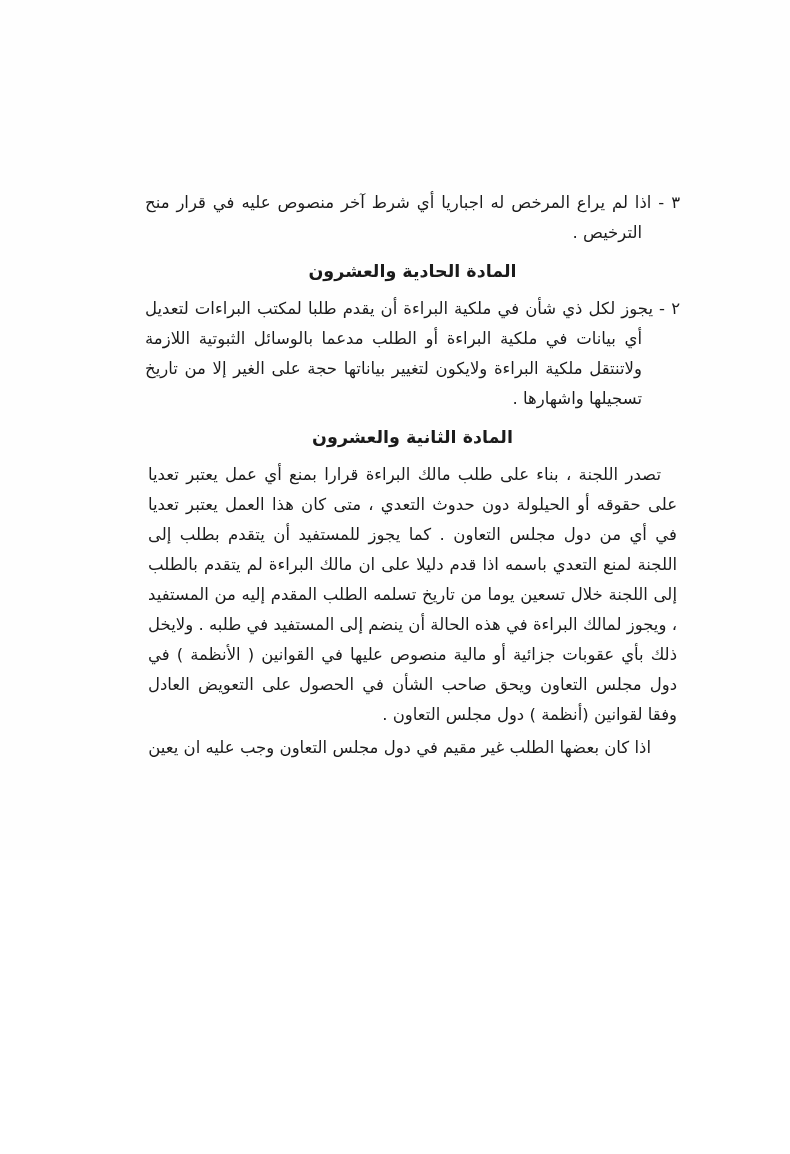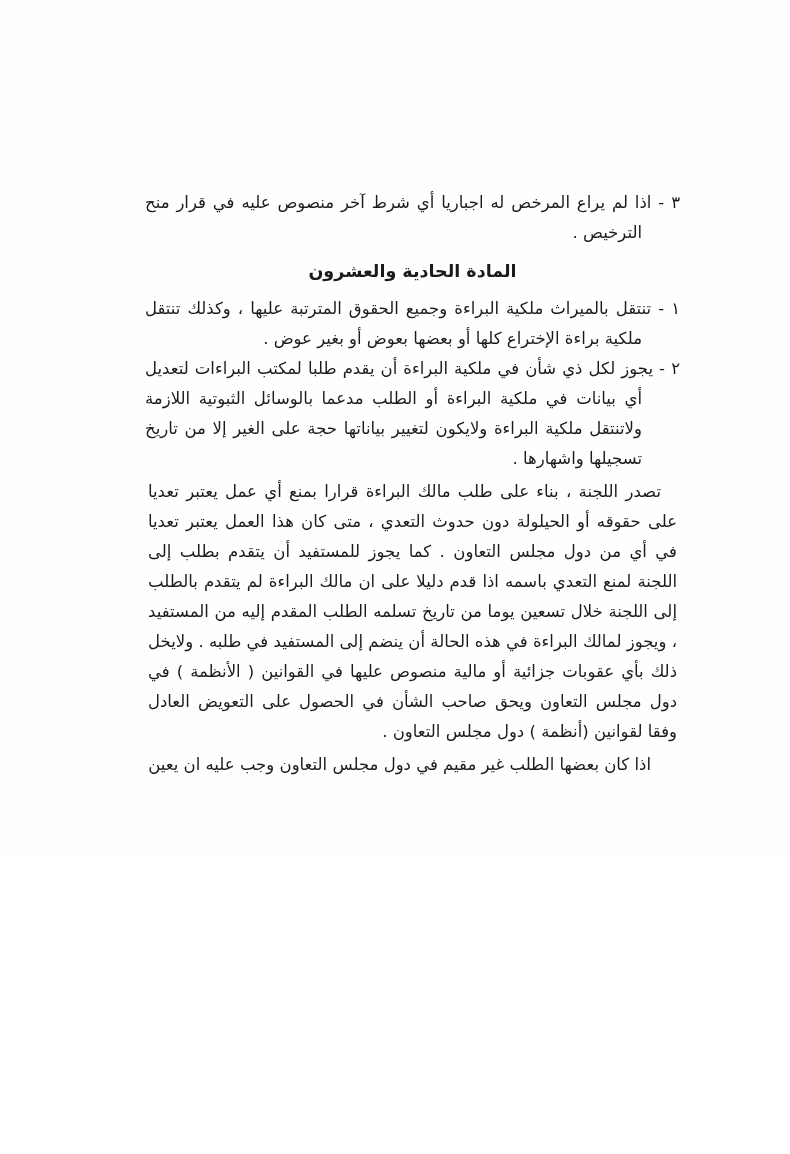--- a/index.html
+++ b/index.html
@@ -77,24 +77,24 @@
 </head>
 <body>
 
 <div class="page">
   <div class="content">
 
     <p class="numbered-item item-3"><span class="item-num">٣ -</span> <span>اذا لم يراع المرخص له اجباريا أي شرط آخر منصوص عليه في قرار منح الترخيص .</span></p>
 
     <h2 class="article-heading h-21">المادة الحادية والعشرون</h2>
 
-    <p class="numbered-item item-1"><span class="item-num">١ -</span> <span>تنتقل بالميراث ملكية البراءة وجميع الحقوق المترتبة عليها ، وكذلك تنتقل ملكية براءة الإختراع كلها أو بعضها بعوض أو بغير عوض .</span></p>
 
     <p class="numbered-item item-2"><span class="item-num">٢ -</span> <span>يجوز لكل ذي شأن في ملكية البراءة أن يقدم طلبا لمكتب البراءات لتعديل أي بيانات في ملكية البراءة أو الطلب مدعما بالوسائل الثبوتية اللازمة ولاتنتقل ملكية البراءة ولايكون لتغيير بياناتها حجة على الغير إلا من تاريخ تسجيلها واشهارها .</span></p>
 
+    <h2 class="article-heading h-22">المادة الثانية والعشرون</h2>
 
     <p class="body-par par-22">تصدر اللجنة ، بناء على طلب مالك البراءة قرارا بمنع أي عمل يعتبر تعديا على حقوقه أو الحيلولة دون حدوث التعدي ، متى كان هذا العمل يعتبر تعديا في أي من دول مجلس التعاون . كما يجوز للمستفيد أن يتقدم بطلب إلى اللجنة لمنع التعدي باسمه اذا قدم دليلا على ان مالك البراءة لم يتقدم بالطلب إلى اللجنة خلال تسعين يوما من تاريخ تسلمه الطلب المقدم إليه من المستفيد ، ويجوز لمالك البراءة في هذه الحالة أن ينضم إلى المستفيد في طلبه . ولايخل ذلك بأي عقوبات جزائية أو مالية منصوص عليها في القوانين ( الأنظمة ) في دول مجلس التعاون ويحق صاحب الشأن في الحصول على التعويض العادل وفقا لقوانين (أنظمة ) دول مجلس التعاون .</p>
 
 
     <p class="body-par par-23">اذا كان بعضها الطلب غير مقيم في دول مجلس التعاون وجب عليه ان يعين</p>
 
   </div>
 
   <div class="speck"></div>
 

